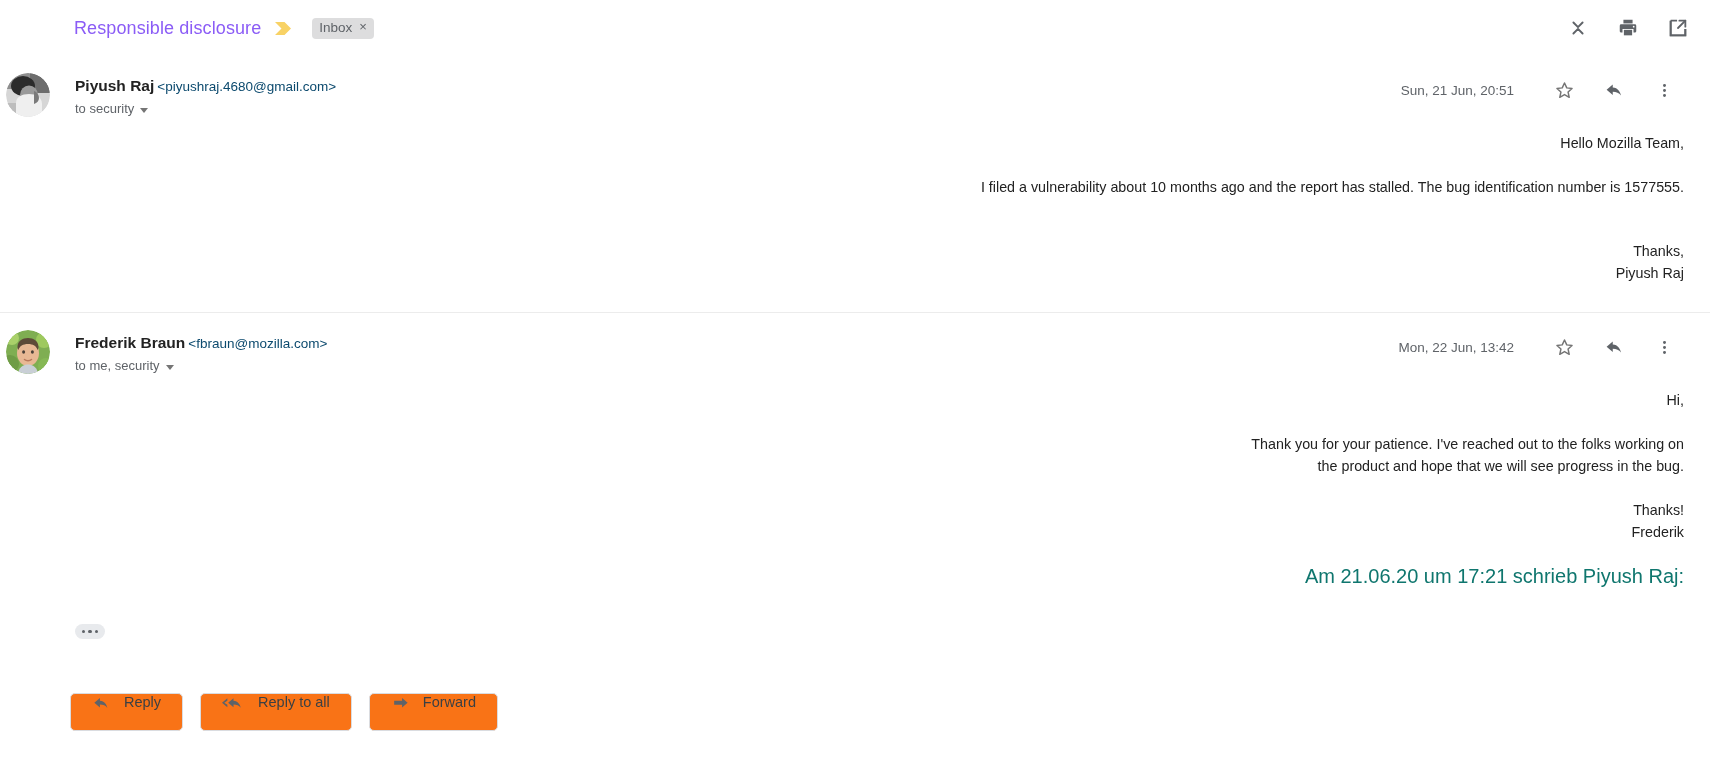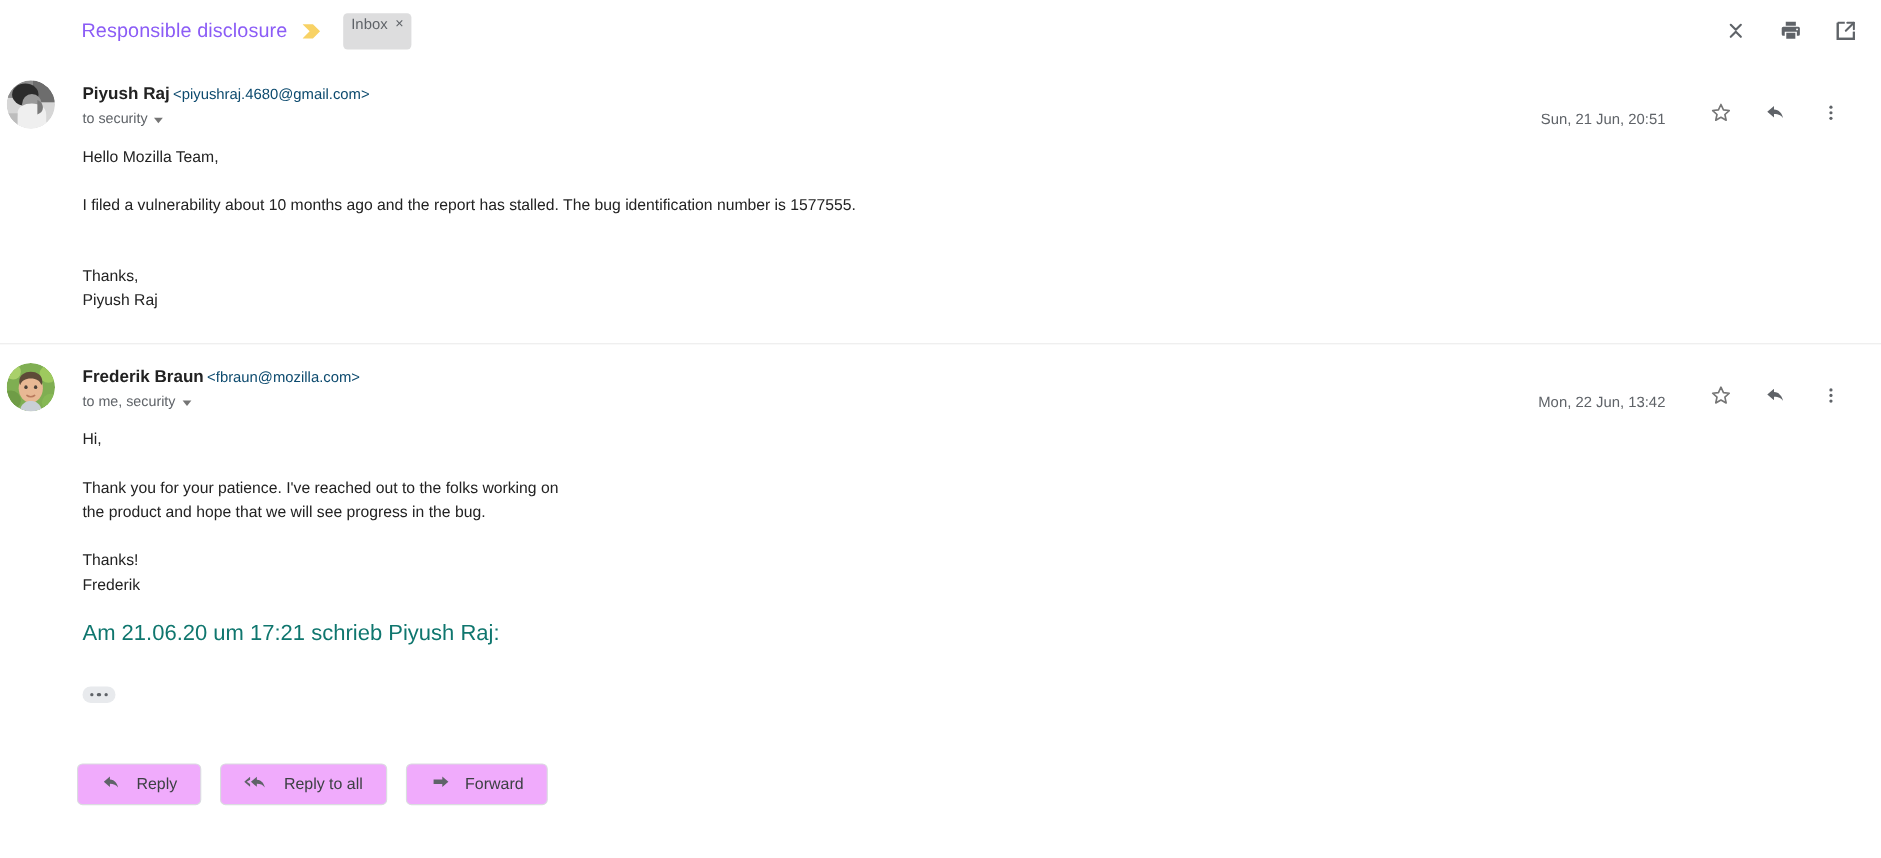--- a/index.html
+++ b/index.html
@@ -40,21 +40,21 @@
     display: inline-block;
     flex: none;
   }
   .label-chip {
     margin-left: 20px;
     display: inline-flex;
     align-items: flex-start;
     gap: 7px;
     background: #ddddde;
     border-radius: 4px;
-    padding: 3px 7px 16px 7px;
+    padding: 3px 7px 4px 7px;
     font-size: 13.5px;
     color: #5f6368;
     line-height: 14px;
     white-space: nowrap;
   }
   .label-chip .chip-x {
     font-size: 13px;
     color: #5f6368;
     cursor: pointer;
     line-height: 12px;
@@ -138,23 +138,23 @@
     width: 0; height: 0;
     border-left: 4.5px solid transparent;
     border-right: 4.5px solid transparent;
     border-top: 5px solid #757575;
     margin-top: 2px;
   }
 
   .msg-head-right {
     position: absolute;
     right: 0;
-    top: 32px;
-    display: flex;
-    align-items: flex-end;
+    top: 20px;
+    display: flex;
+    align-items: center;
     gap: 0;
   }
   .msg-date {
     font-size: 13.5px;
     color: #5f6368;
     white-space: nowrap;
     margin-right: 34px;
   }
   .msg-icon {
     width: 32px;
@@ -172,20 +172,21 @@
   .msg-body {
     margin-left: 75px;
     padding-top: 14px;
     font-size: 14.3px;
     line-height: 22px;
     color: #222222;
   }
   .msg-body p {
     margin: 0 0 22px 0;
     white-space: pre-line;
+    text-align: right;
   }
   .msg-body p.tight { margin-bottom: 0; margin-top: 42px; }
   .quote-intro {
     margin: 0;
     font-size: 20px;
     line-height: 22px;
     color: #0f766e;
   }
   .ellipsis-btn {
     display: inline-flex;
@@ -210,27 +211,27 @@
 
   
   .actions {
     margin-left: 70px;
     padding-top: 54px;
     display: flex;
     gap: 17px;
   }
   .act-btn {
     display: inline-flex;
-    align-items: center;
+    align-items: flex-start;
     gap: 13px;
     height: 38px;
     padding: 0 21px;
     border: 1px solid #dadce0;
     border-radius: 5px;
-    background: #f0abfc;
+    background: #f97316;
     font-family: "Liberation Sans", sans-serif;
     font-size: 14.5px;
     color: #3c4043;
     cursor: pointer;
     white-space: nowrap;
   }
   .act-btn svg { flex: none; }
 </style>
 </head>
 <body>

